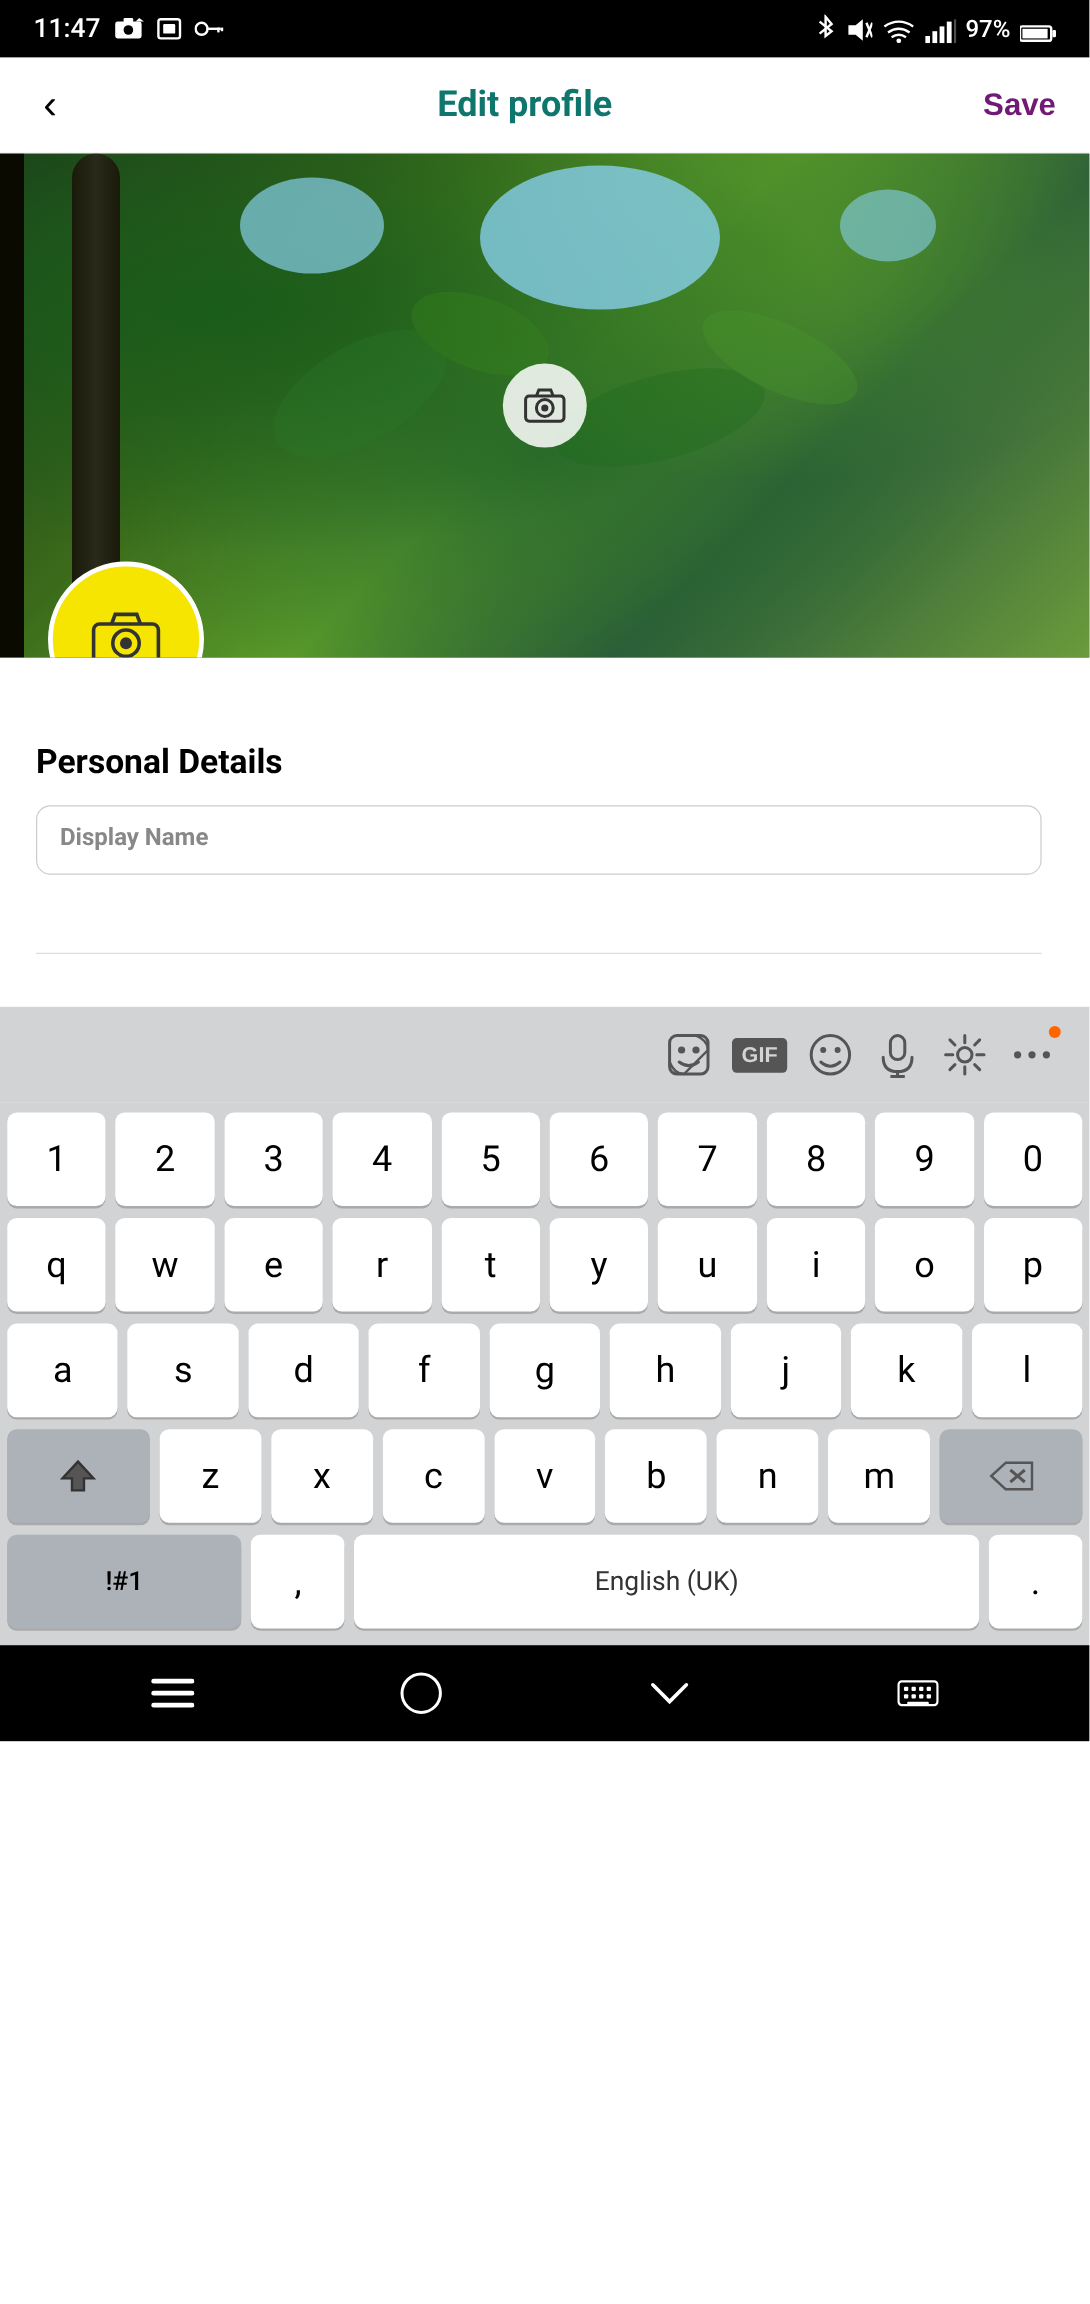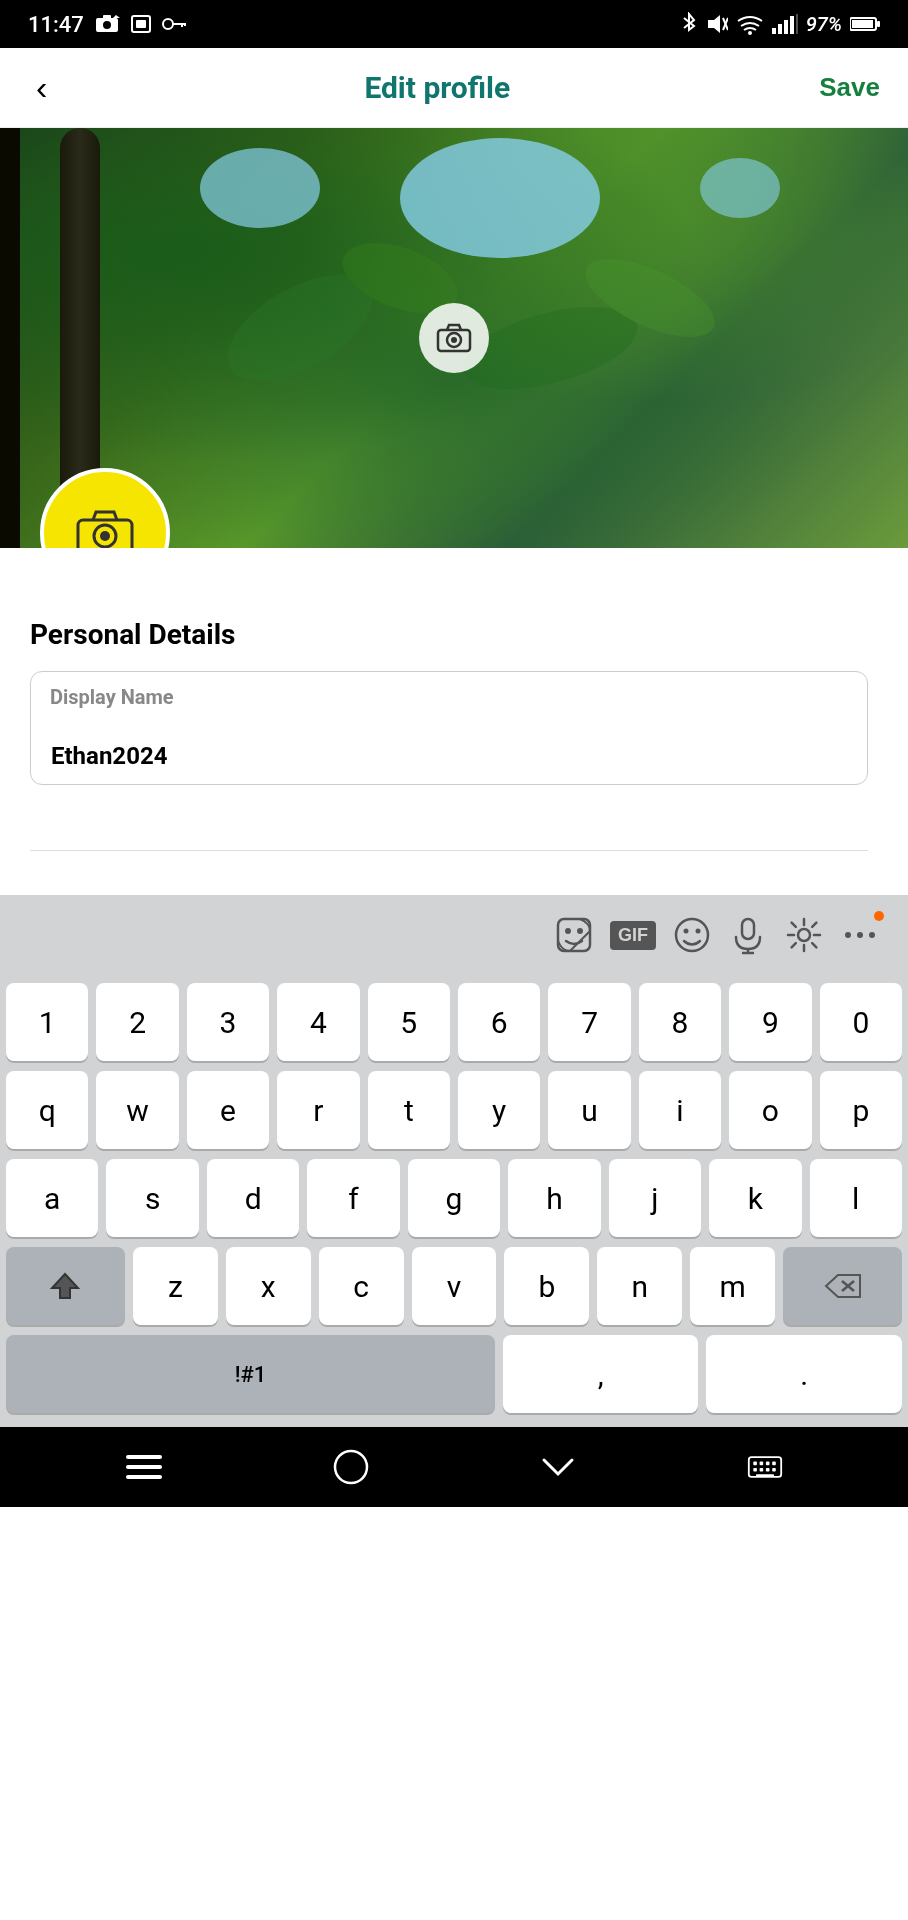--- a/index.html
+++ b/index.html
@@ -18,21 +18,21 @@
       height: 48px;
       display: flex;
       align-items: center;
       justify-content: space-between;
       padding: 0 28px;
       color: #fff;
       font-size: 22px;
       font-weight: 500;
     }
     .status-left { display: flex; align-items: center; gap: 10px; }
-    .status-right { display: flex; align-items: center; gap: 8px; font-size: 20px; font-style: italic; }
+    .status-right { display: flex; align-items: flex-end; gap: 8px; font-size: 20px; }
 
     
     .app-header {
       height: 80px;
       display: flex;
       align-items: center;
       justify-content: space-between;
       padding: 0 28px;
       background: #fff;
       border-bottom: 1px solid #eee;
@@ -46,21 +46,21 @@
       padding: 4px 8px;
     }
     .header-title {
       font-size: 30px;
       font-weight: 700;
       color: #0f766e;
     }
     .save-btn {
       font-size: 26px;
       font-weight: 600;
-      color: #15803d;
+      color: #701a75;
       background: none;
       border: none;
       cursor: pointer;
     }
 
     
     .cover-photo {
       position: relative;
       width: 908px;
       height: 420px;
@@ -391,21 +391,20 @@
     </div>
   </div>
 </div>
 
 <div class="profile-content">
   <div class="section-title">Personal Details</div>
 
   <div class="input-wrapper">
     <div class="input-field input-value-inside">
       <div class="input-label-inside">Display Name</div>
-      <div style="padding-top: 28px;">Ethan2024</div>
     </div>
   </div>
 
   <div class="second-field"></div>
 </div>
 
 <div class="keyboard-toolbar">
 
   <button class="toolbar-btn">
     <svg viewBox="0 0 40 40">
@@ -514,20 +513,21 @@
         <path d="M14 2 L2 13 L14 24 L36 24 L36 2 Z" stroke="#555" stroke-width="2" fill="#adb1b8"></path>
         <line x1="18" y1="8" x2="30" y2="18" stroke="#555" stroke-width="2.5"></line>
         <line x1="30" y1="8" x2="18" y2="18" stroke="#555" stroke-width="2.5"></line>
       </svg>
     </div>
   </div>
 
   <div class="key-row">
     <div class="key dark sym-key" style="flex:1.5">!#1</div>
     <div class="key comma-key">,</div>
+    <div class="key space-key">English (UK)</div>
     <div class="key period-key">.</div>
   </div>
 </div>
 
 <div class="bottom-nav">
   <button class="nav-btn">
     <svg viewBox="0 0 36 30">
       <rect x="0" y="3" width="36" height="4" rx="2" fill="white"></rect>
       <rect x="0" y="13" width="36" height="4" rx="2" fill="white"></rect>
       <rect x="0" y="23" width="36" height="4" rx="2" fill="white"></rect>

